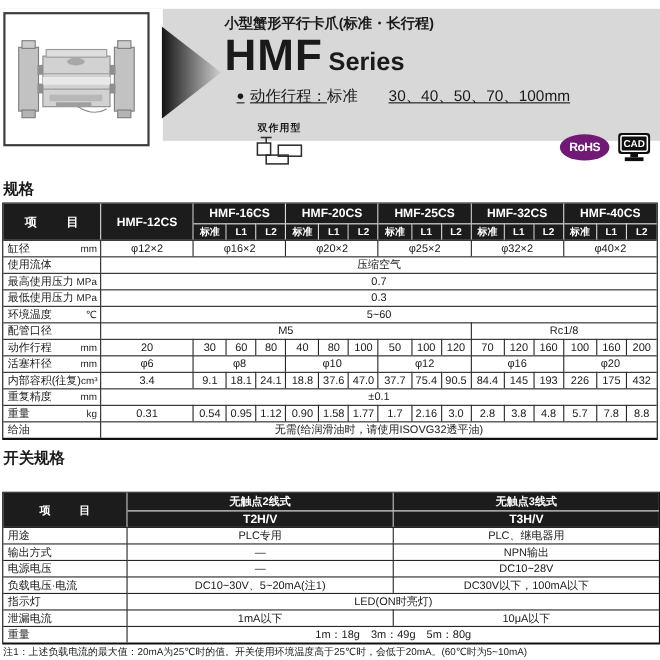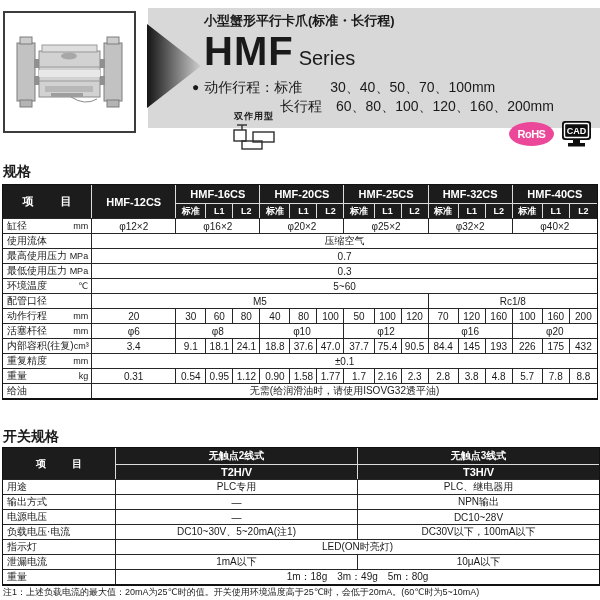--- a/index.html
+++ b/index.html
@@ -8,37 +8,37 @@
 
   .hero { position:absolute; left:0; top:8px; width:600px; height:120px; background:#d8d8d8; }
   .hero-white { position:absolute; left:0; top:0; width:148px; height:128px; background:#fff; }
   .photo-box { position:absolute; left:3px; top:3px; width:133px; height:122px; background:#fff; border:2px solid #3c3c3c; }
   .tri { position:absolute; left:147px; top:16px; }
 
   .hero-text { position:absolute; left:204px; top:4px; }
   .subtitle { font-size:13px; font-weight:bold; white-space:nowrap; }
   .series-row { margin-top:1px; line-height:40px; }
   .series-name { font-size:40px; font-weight:bold; letter-spacing:1px; }
-  .series-suffix { font-size:20px; font-weight:normal; margin-left:5px; }
-
-  .stroke { position:absolute; left:192px; top:70px; font-size:14px; line-height:19px; white-space:nowrap; }
+  .series-suffix { font-size:23px; font-weight:bold; margin-left:5px; }
+
+  .stroke { position:absolute; left:215px; top:70px; font-size:14px; line-height:19px; white-space:nowrap;text-decoration:underline; }
   .bullet { font-size:12px; margin-right:5px; vertical-align:1px; }
   .stype { display:inline-block; width:56px; }
   .stroke-indent { padding-left:88px; }
 
   .action-type { position:absolute; left:226px; top:102px; width:56px; text-align:center; }
   .action-type .lbl { font-size:9px; font-weight:bold; letter-spacing:1px; }
 
   .badges { position:absolute; right:8px; top:112px; display:flex; align-items:center; gap:7px; }
-  .rohs { width:45px; height:24px; background:#ec4899; border-radius:50%; color:#fff; font-weight:bold;
+  .rohs { width:45px; height:24px; background:#701a75; border-radius:50%; color:#fff; font-weight:bold;
           font-size:11px; display:flex; align-items:center; justify-content:center; letter-spacing:-0.5px; }
 
   .sec-h { position:absolute; left:3px; font-size:14px; font-weight:bold; }
   #spec-h { top:163px; }
-  #switch-h { top:428px; }
+  #switch-h { top:408px; }
 
   table.dtable { position:absolute; left:2px; width:596px; border-collapse:separate; border-spacing:0;
                  border:1px solid #111; border-bottom:2px solid #111; table-layout:fixed; }
   #spec-table { top:184px; }
   #switch-table { top:447px; }
 
   .dtable th { background:#1c1c1c; color:#fff; font-weight:bold; padding:0; text-align:center;
                border-right:1px solid #dcdcdc; white-space:nowrap; overflow:hidden; }
   .dtable th:last-child { border-right:none; }
   .dtable tr.model-row th { font-size:11px; height:18px; }
@@ -101,23 +101,20 @@
     <div class="subtitle">小型蟹形平行卡爪(标准・长行程)</div>
     <div class="series-row">
       <span class="series-name">HMF</span><span class="series-suffix">Series</span>
     </div>
   </div>
 
   <div class="stroke">
     <div>
       <span class="bullet">●</span><span>动作行程：</span><span class="stype">标准</span><span>30、40、50、70、100mm</span>
     </div>
-    <div class="stroke-indent">
-      <span class="stype">长行程</span><span>60、80、100、120、160、200mm</span>
-    </div>
   </div>
 
   <div class="action-type">
     <div class="lbl">双作用型</div>
     <svg width="46" height="30" viewBox="0 0 46 30">
       <g fill="none" stroke="#2e2e2e" stroke-width="1.4">
         <line x1="6" y1="2" x2="16" y2="2"></line>
         <line x1="11" y1="2" x2="11" y2="7"></line>
         <rect x="3" y="7" width="12" height="11"></rect>
         <rect x="22" y="9" width="21" height="10"></rect>
@@ -326,21 +323,21 @@
         </td>
         <td colspan="1">0.31</td>
         <td colspan="1">0.54</td>
         <td colspan="1">0.95</td>
         <td colspan="1">1.12</td>
         <td colspan="1">0.90</td>
         <td colspan="1">1.58</td>
         <td colspan="1">1.77</td>
         <td colspan="1">1.7</td>
         <td colspan="1">2.16</td>
-        <td colspan="1">2.3</td>
+        <td colspan="1">3.0</td>
         <td colspan="1">2.8</td>
         <td colspan="1">3.8</td>
         <td colspan="1">4.8</td>
         <td colspan="1">5.7</td>
         <td colspan="1">7.8</td>
         <td colspan="1">8.8</td>
       </tr>
       <tr>
         <td class="rlabel">
           <div class="rl">

